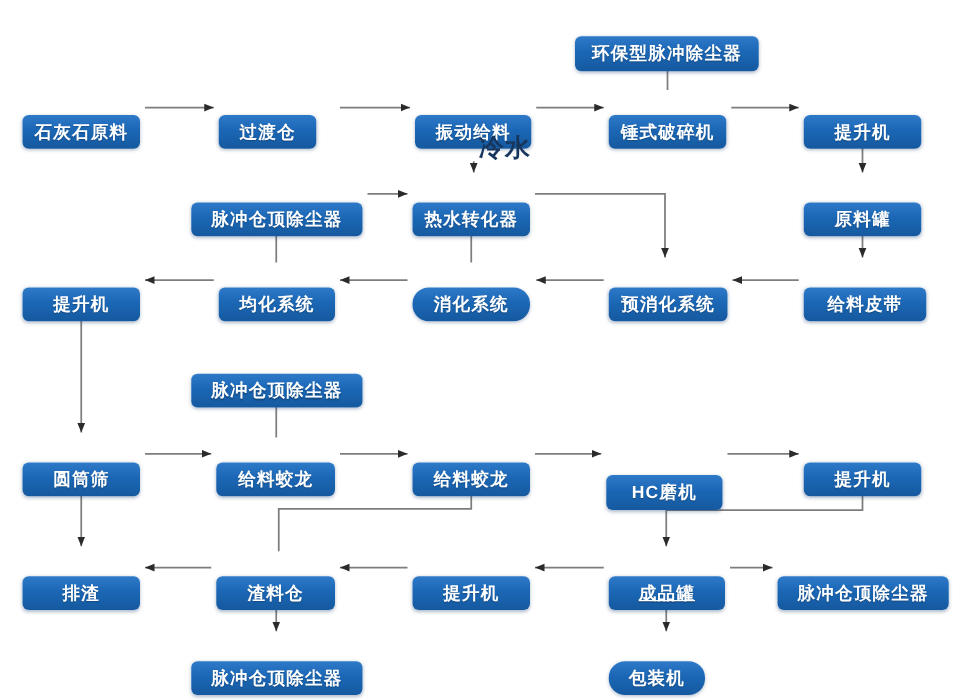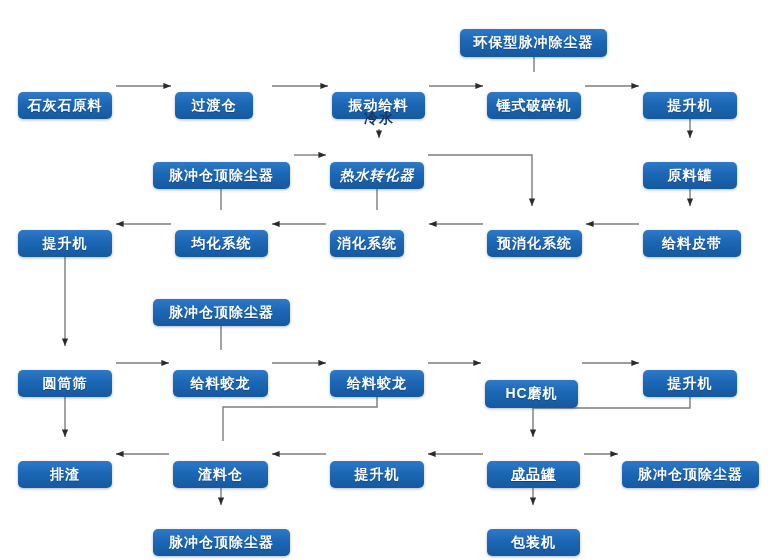--- a/index.html
+++ b/index.html
@@ -44,23 +44,24 @@
     text-shadow: 0 1px 1px rgba(0, 0, 0, 0.25);
     margin-top: 20px;
   }
   .float-label {
     position: absolute;
     display: flex;
     align-items: center;
     justify-content: center;
     color: var(--label-text, #17365d);
     font-weight: bold;
-    font-size: 14px;
+    font-size: 20px;
     letter-spacing: 1px;
     white-space: nowrap;
+    margin-left: 25px;
   }
 </style>
 </head>
 <body>
 
 <div id="stage">
   <svg class="edges" viewBox="0 0 777 560" xmlns="http://www.w3.org/2000/svg">
     <defs>
       <marker id="arrowhead" viewBox="0 0 8 7" refX="7.6" refY="3.5" markerWidth="8" markerHeight="7" orient="auto" markerUnits="userSpaceOnUse">
         <path class="arrowhead" d="M0,0.4 L7.6,3.5 L0,6.6 Z"></path>
@@ -101,35 +102,35 @@
       </g>
   </svg>
   <div id="node-layer">
       <div class="node" style="left: 460px; top: 9px; width: 147px; height: 28px;">环保型脉冲除尘器</div>
       <div class="node" style="left: 18px; top: 72px; width: 94px; height: 27px;">石灰石原料</div>
       <div class="node" style="left: 175px; top: 72px; width: 78px; height: 27px;">过渡仓</div>
       <div class="node" style="left: 332px; top: 72px; width: 93px; height: 27px;">振动给料</div>
       <div class="node" style="left: 487px; top: 72px; width: 94px; height: 27px;">锤式破碎机</div>
       <div class="node" style="left: 643px; top: 72px; width: 94px; height: 27px;">提升机</div>
       <div class="node" style="left: 153px; top: 142px; width: 137px; height: 27px;">脉冲仓顶除尘器</div>
-      <div class="node" style="left: 330px; top: 142px; width: 94px; height: 27px; font-style: italic;">热水转化器</div>
+      <div class="node" style="left: 330px; top: 142px; width: 94px; height: 27px;">热水转化器</div>
       <div class="node" style="left: 643px; top: 142px; width: 94px; height: 27px;">原料罐</div>
       <div class="node" style="left: 18px; top: 210px; width: 94px; height: 27px;">提升机</div>
       <div class="node" style="left: 175px; top: 210px; width: 93px; height: 27px;">均化系统</div>
-      <div class="node" style="left: 330px; top: 210px; width: 74px; height: 27px;">消化系统</div>
+      <div class="node" style="left: 330px; top: 210px; width: 94px; height: 27px; border-radius: 13px;">消化系统</div>
       <div class="node" style="left: 487px; top: 210px; width: 95px; height: 27px;">预消化系统</div>
       <div class="node" style="left: 643px; top: 210px; width: 98px; height: 27px; text-align: right;">给料皮带</div>
       <div class="node" style="left: 153px; top: 279px; width: 137px; height: 27px;">脉冲仓顶除尘器</div>
       <div class="node" style="left: 18px; top: 350px; width: 94px; height: 27px;">圆筒筛</div>
       <div class="node" style="left: 173px; top: 350px; width: 95px; height: 27px;">给料蛟龙</div>
       <div class="node" style="left: 330px; top: 350px; width: 94px; height: 27px;">给料蛟龙</div>
       <div class="node" style="left: 485px; top: 360px; width: 93px; height: 28px;">HC磨机</div>
       <div class="node" style="left: 643px; top: 350px; width: 94px; height: 27px;">提升机</div>
       <div class="node" style="left: 18px; top: 441px; width: 94px; height: 27px;">排渣</div>
       <div class="node" style="left: 173px; top: 441px; width: 95px; height: 27px;">渣料仓</div>
       <div class="node" style="left: 330px; top: 441px; width: 94px; height: 27px;">提升机</div>
       <div class="node" style="left: 487px; top: 441px; width: 93px; height: 27px; text-decoration: underline;">成品罐</div>
       <div class="node" style="left: 622px; top: 441px; width: 137px; height: 27px;">脉冲仓顶除尘器</div>
       <div class="node" style="left: 153px; top: 509px; width: 137px; height: 27px;">脉冲仓顶除尘器</div>
-      <div class="node" style="left: 487px; top: 509px; width: 93px; height: 27px;">包装机</div>
+      <div class="node" style="left: 487px; top: 509px; width: 77px; height: 27px; border-radius: 13px;">包装机</div>
       <div class="float-label" style="left: 358px; top: 110px; width: 42px; height: 17px;">冷水</div>
     </div>
 </div>
 
 </body></html>

